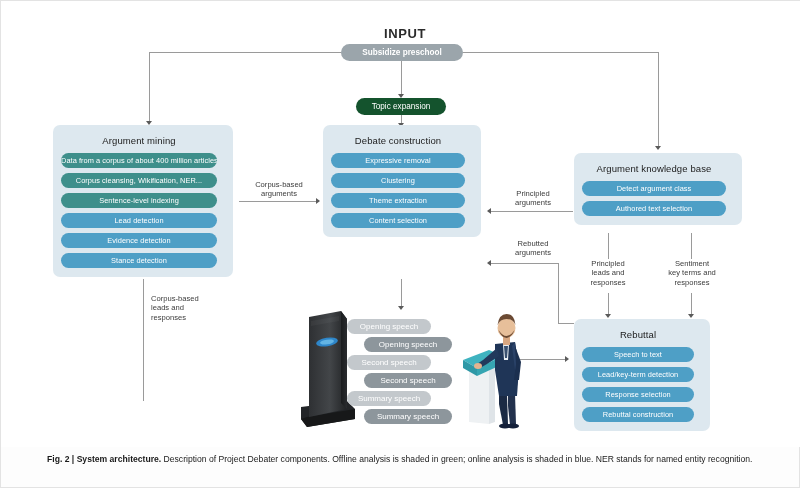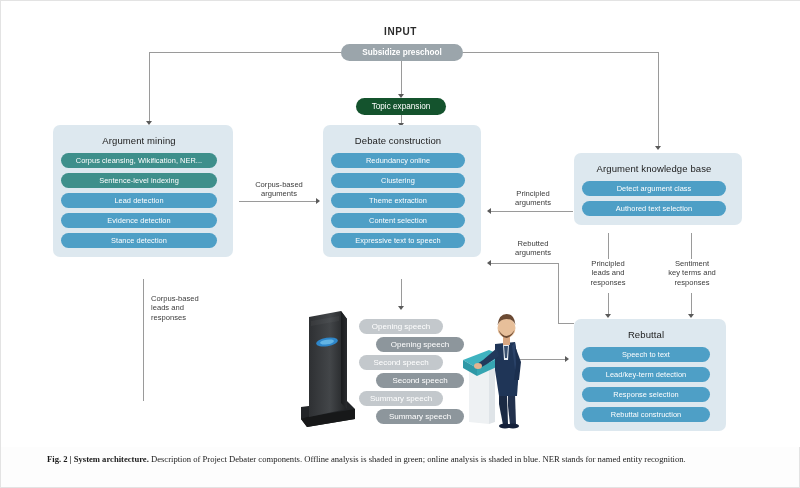--- a/index.html
+++ b/index.html
@@ -54,21 +54,21 @@
     overflow: hidden;
     letter-spacing: .05px;
   }
   .chip.blue  { background: #4e9fc6; }
   .chip.green { background: #3e8f8b; }
   .chip:last-child { margin-bottom: 0; }
 
   
   .input-label {
     position: absolute;
-    font-size: 10px;
+    font-size: 13px;
     color: #2b2b2b;
     letter-spacing: .6px;
     font-weight: bold;
   }
   .topic-box {
     position: absolute;
     border-radius: 9px;
     color: #ffffff;
     font-size: 8.2px;
     text-align: center;
@@ -112,31 +112,30 @@
   
   .speech {
     position: absolute;
     border-radius: 9px;
     color: #ffffff;
     font-size: 8px;
     line-height: 15px;
     height: 15px;
     text-align: center;
     white-space: nowrap;
-    margin-left: 12px;
   }
   .speech.light { background: #c3c8cc; }
   .speech.dark  { background: #8d969c; }
 
   
   .caption {
     position: absolute;
     left: 46px; top: 452px;
     width: 716px;
-    font-family: Liberation Serif, serif;
+    font-family: Liberation Sans, sans-serif;
     font-size: 8.6px;
     line-height: 12.4px;
     color: #1a1a1a;
   }
   .caption b { font-weight: bold; }
 </style>
 </head>
 <body>
 
 <div id="page">
@@ -157,43 +156,43 @@
     <div class="line-v" style="left:400px; top:60px; height:34px;"></div>
     <div class="arrow down" style="left:397px; top:93px;"></div>
 
     <div class="topic-box blue" style="left:355px; top:97px; width:90px;">Topic expansion</div>
 
     <div class="line-v" style="left:400px; top:114px; height:10px;"></div>
     <div class="arrow down" style="left:397px; top:122px;"></div>
 
     <div class="panel" style="left:52px; top:124px; width:180px;">
       <div class="panel-title">Argument mining</div>
+      <div class="chip green">Data from a corpus of about 400 million articles</div>
       <div class="chip green">Corpus cleansing, Wikification, NER...</div>
       <div class="chip green">Sentence-level indexing</div>
       <div class="chip blue">Lead detection</div>
       <div class="chip blue">Evidence detection</div>
       <div class="chip blue">Stance detection</div>
     </div>
 
     <div class="panel" style="left:322px; top:124px; width:158px;">
       <div class="panel-title">Debate construction</div>
-      <div class="chip blue">Redundancy online</div>
+      <div class="chip blue">Expressive removal</div>
       <div class="chip blue">Clustering</div>
       <div class="chip blue">Theme extraction</div>
       <div class="chip blue">Content selection</div>
-      <div class="chip blue">Expressive text to speech</div>
     </div>
 
     <div class="panel" style="left:573px; top:152px; width:168px;">
       <div class="panel-title">Argument knowledge base</div>
       <div class="chip blue">Detect argument class</div>
       <div class="chip blue">Authored text selection</div>
     </div>
 
-    <div class="panel" style="left:573px; top:318px; width:152px;">
+    <div class="panel" style="left:573px; top:318px; width:136px;">
       <div class="panel-title">Rebuttal</div>
       <div class="chip blue">Speech to text</div>
       <div class="chip blue">Lead/key-term detection</div>
       <div class="chip blue">Response selection</div>
       <div class="chip blue">Rebuttal construction</div>
     </div>
 
     <div class="line-h" style="left:238px; top:200px; width:78px;"></div>
     <div class="arrow right" style="left:315px; top:197px;"></div>
     <div class="edge-label" style="left:238px; top:179px; width:80px;">

